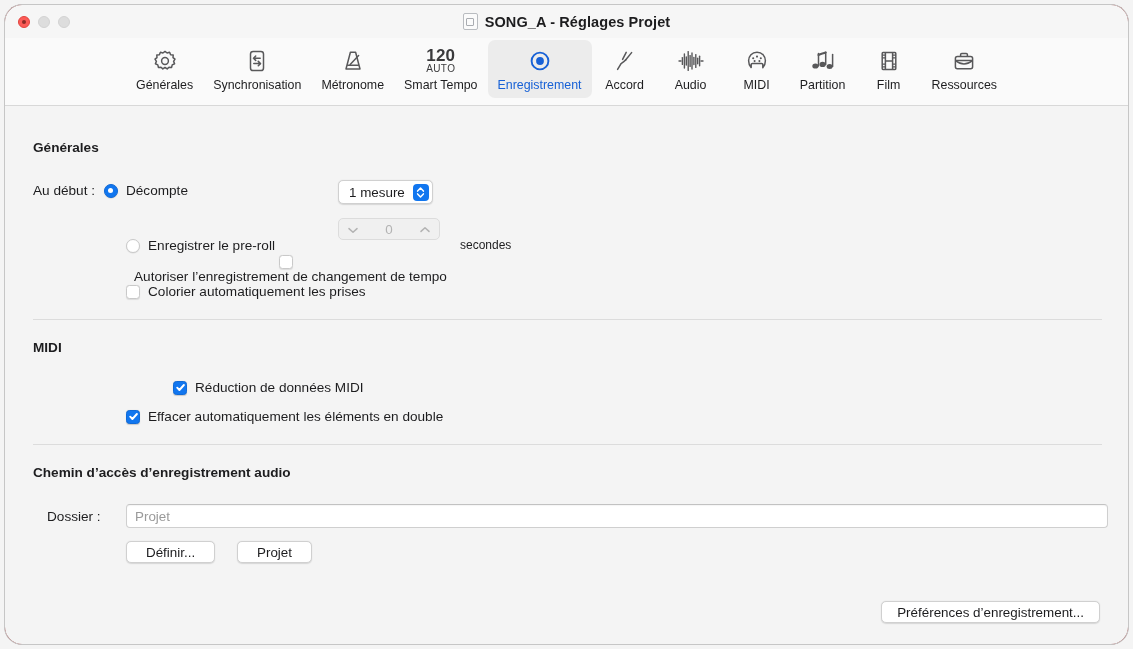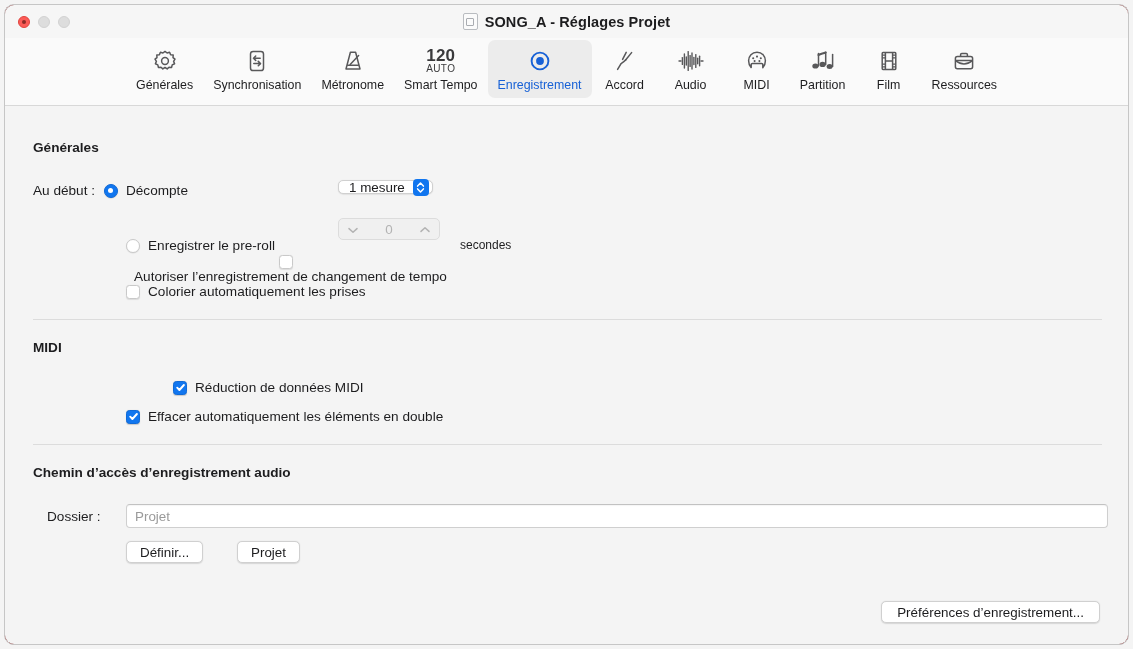--- a/index.html
+++ b/index.html
@@ -15,21 +15,21 @@
     height: 649px;
     overflow: hidden;
     background: #f4f4f4;
     box-sizing: border-box;
   }
   .win-frame {
     position: absolute;
     left: 4px; top: 4px;
     width: 1125px; height: 641px;
     background: #7f1d1d;
-    border-radius: 10px;
+    border-radius: 18px;
     border: 1px solid #c6c6c6;
     box-sizing: border-box;
     overflow: hidden;
   }
 
   
   .titlebar {
     position: relative;
     height: 33px;
     background: #f6f6f6;
@@ -224,21 +224,21 @@
 
   .ctl-label {
     margin-left: 8px;
     font-size: 13.6px;
     color: #1d1d1f;
     white-space: nowrap;
   }
 
   
   .popup {
-    height: 14px;
+    height: 24px;
     background: #ffffff;
     border: 1px solid #d0d0d0;
     border-radius: 5px;
     box-shadow: 0 0.5px 1.2px rgba(0,0,0,0.13);
     display: inline-flex;
     align-items: center;
     padding: 0 3px 0 10px;
     box-sizing: border-box;
     gap: 8px;
   }
@@ -294,21 +294,21 @@
   
   .btn {
     height: 22px;
     background: #ffffff;
     border: 1px solid #d0d0d0;
     border-radius: 5px;
     box-shadow: 0 0.5px 1.2px rgba(0,0,0,0.13);
     display: inline-flex;
     align-items: center;
     justify-content: center;
-    padding: 0 13px;
+    padding: 0 19px;
     box-sizing: border-box;
     font-size: 13.4px;
     color: #1d1d1f;
     white-space: nowrap;
     cursor: default;
   }
 
   
   .abs { position: absolute; }
 </style>

